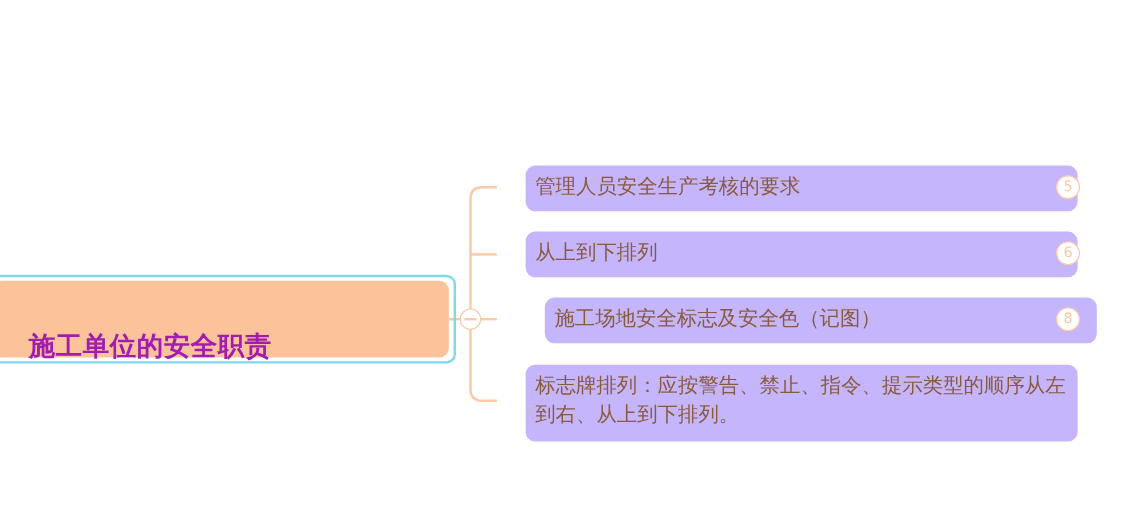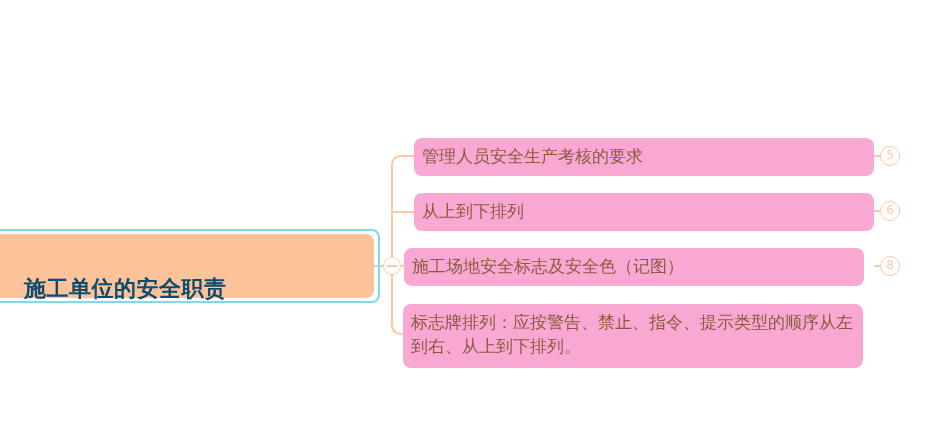--- a/index.html
+++ b/index.html
@@ -3,24 +3,24 @@
 <meta charset="utf-8">
 <style>
   html, body { margin:0; padding:0; background:#ffffff; }
   body { width:936px; height:438px; position:relative; overflow:hidden;
          font-family:"DejaVu Sans","Liberation Sans",sans-serif; }
   .root-sel { position:absolute; left:-10px; top:229px; width:390px; height:74px;
               border:2px solid #7fd9ec; border-radius:8px; box-sizing:border-box; }
   .root { position:absolute; left:-6px; top:234px; width:380px; height:64px;
           background:#fcc39b; border-radius:8px; box-sizing:border-box;
           display:flex; align-items:center; padding-left:30px; }
-  .root-label { font-size:22px; font-weight:bold; color:#0c4a6e; letter-spacing:0.5px;margin-top:46px; }
+  .root-label { font-size:22px; font-weight:bold; color:#a21caf; letter-spacing:0.5px;margin-top:46px; }
   svg.lines { position:absolute; left:0; top:0; }
-  .node { position:absolute; background:#f9a8d4; border-radius:8px;
-          color:#8a5a3c; font-size:17px; line-height:24px; box-sizing:border-box; padding:6px 8px; }
+  .node { position:absolute; background:#c4b5fd; border-radius:8px;
+          color:#8a5a3c; font-size:17px; line-height:24px; box-sizing:border-box; padding:6px 8px;margin-left:24px; }
   .badge { position:absolute; width:20px; height:20px; border:1.5px solid #fcc9a7; border-radius:50%;
            box-sizing:border-box; color:#fcc9a7; font-size:12px; text-align:center; line-height:17px; background:#fff; }
   .collapse { position:absolute; left:383px; top:257px; width:18px; height:18px; border:1.5px solid #fcc9a7;
               border-radius:50%; box-sizing:border-box; background:#fff; }
   .collapse::after { content:""; position:absolute; left:3px; right:3px; top:7px; height:1.5px; background:#fcc9a7; }
 </style>
 </head>
 <body>
 
 <svg class="lines" width="936" height="438">
@@ -46,20 +46,20 @@
 <div class="node" style="left:414px; top:138px; width:460px; height:38px;">
   <span>管理人员安全生产考核的要求</span>
 </div>
 <div class="badge" style="left:880px; top:146px;">5</div>
 
 <div class="node" style="left:414px; top:193px; width:460px; height:38px;">
   <span>从上到下排列</span>
 </div>
 <div class="badge" style="left:880px; top:201px;">6</div>
 
-<div class="node" style="left:404px; top:248px; width:460px; height:38px;">
+<div class="node" style="left:430px; top:248px; width:460px; height:38px;">
   <span>施工场地安全标志及安全色（记图）</span>
 </div>
 <div class="badge" style="left:880px; top:256px;">8</div>
 
-<div class="node" style="left:403px; top:304px; width:460px; height:64px;">
+<div class="node" style="left:414px; top:304px; width:460px; height:64px;">
   <span>标志牌排列：应按警告、禁止、指令、提示类型的顺序从左到右、从上到下排列。</span>
 </div>
 
 </body></html>

